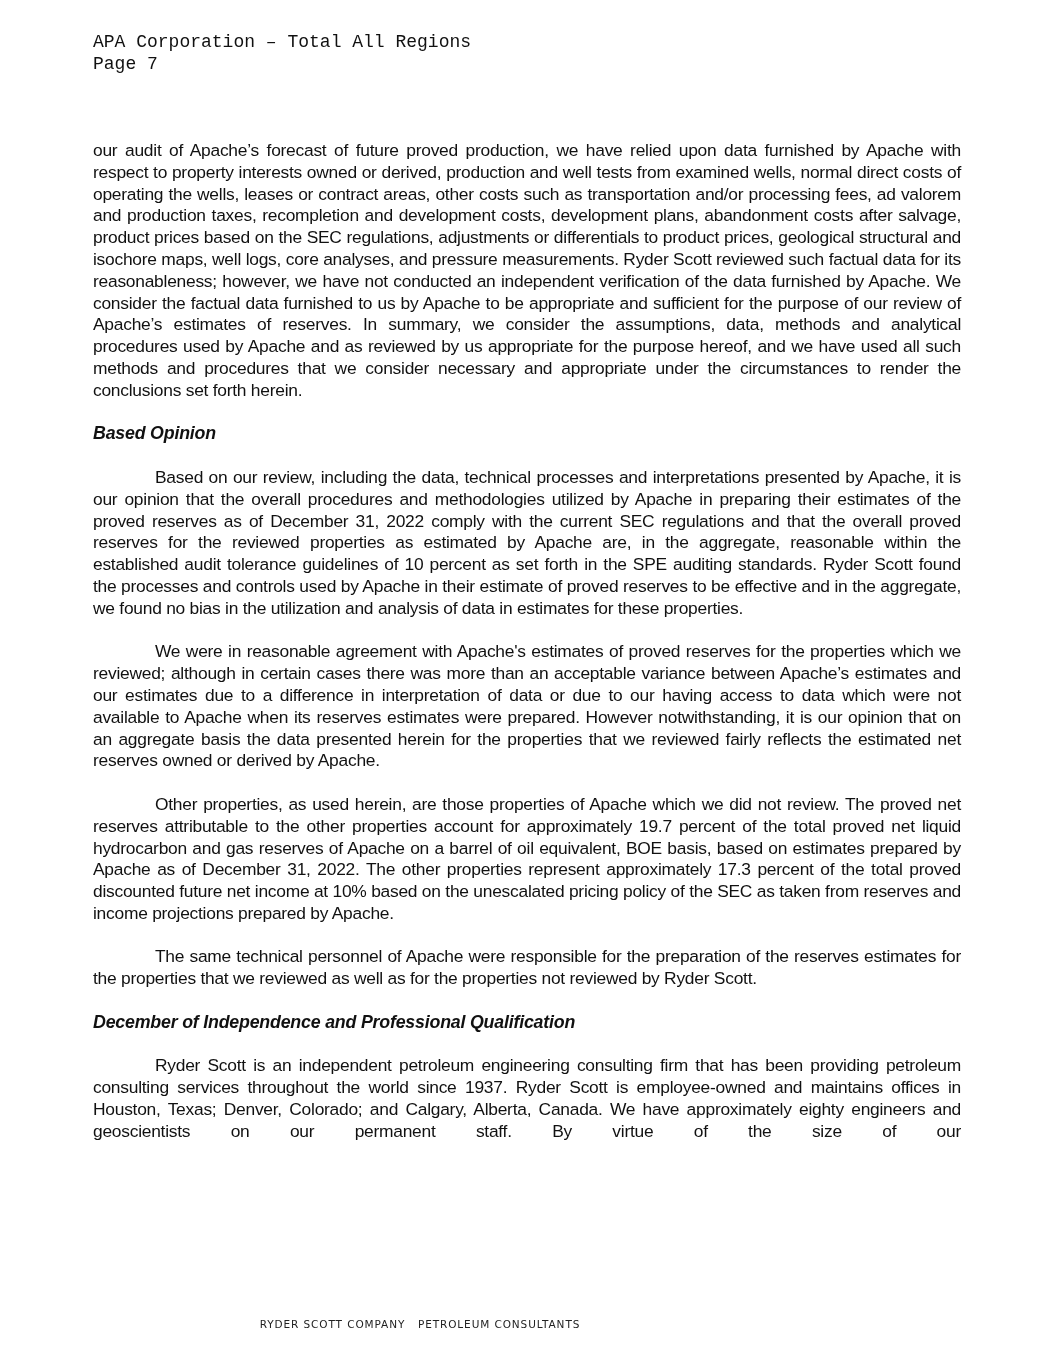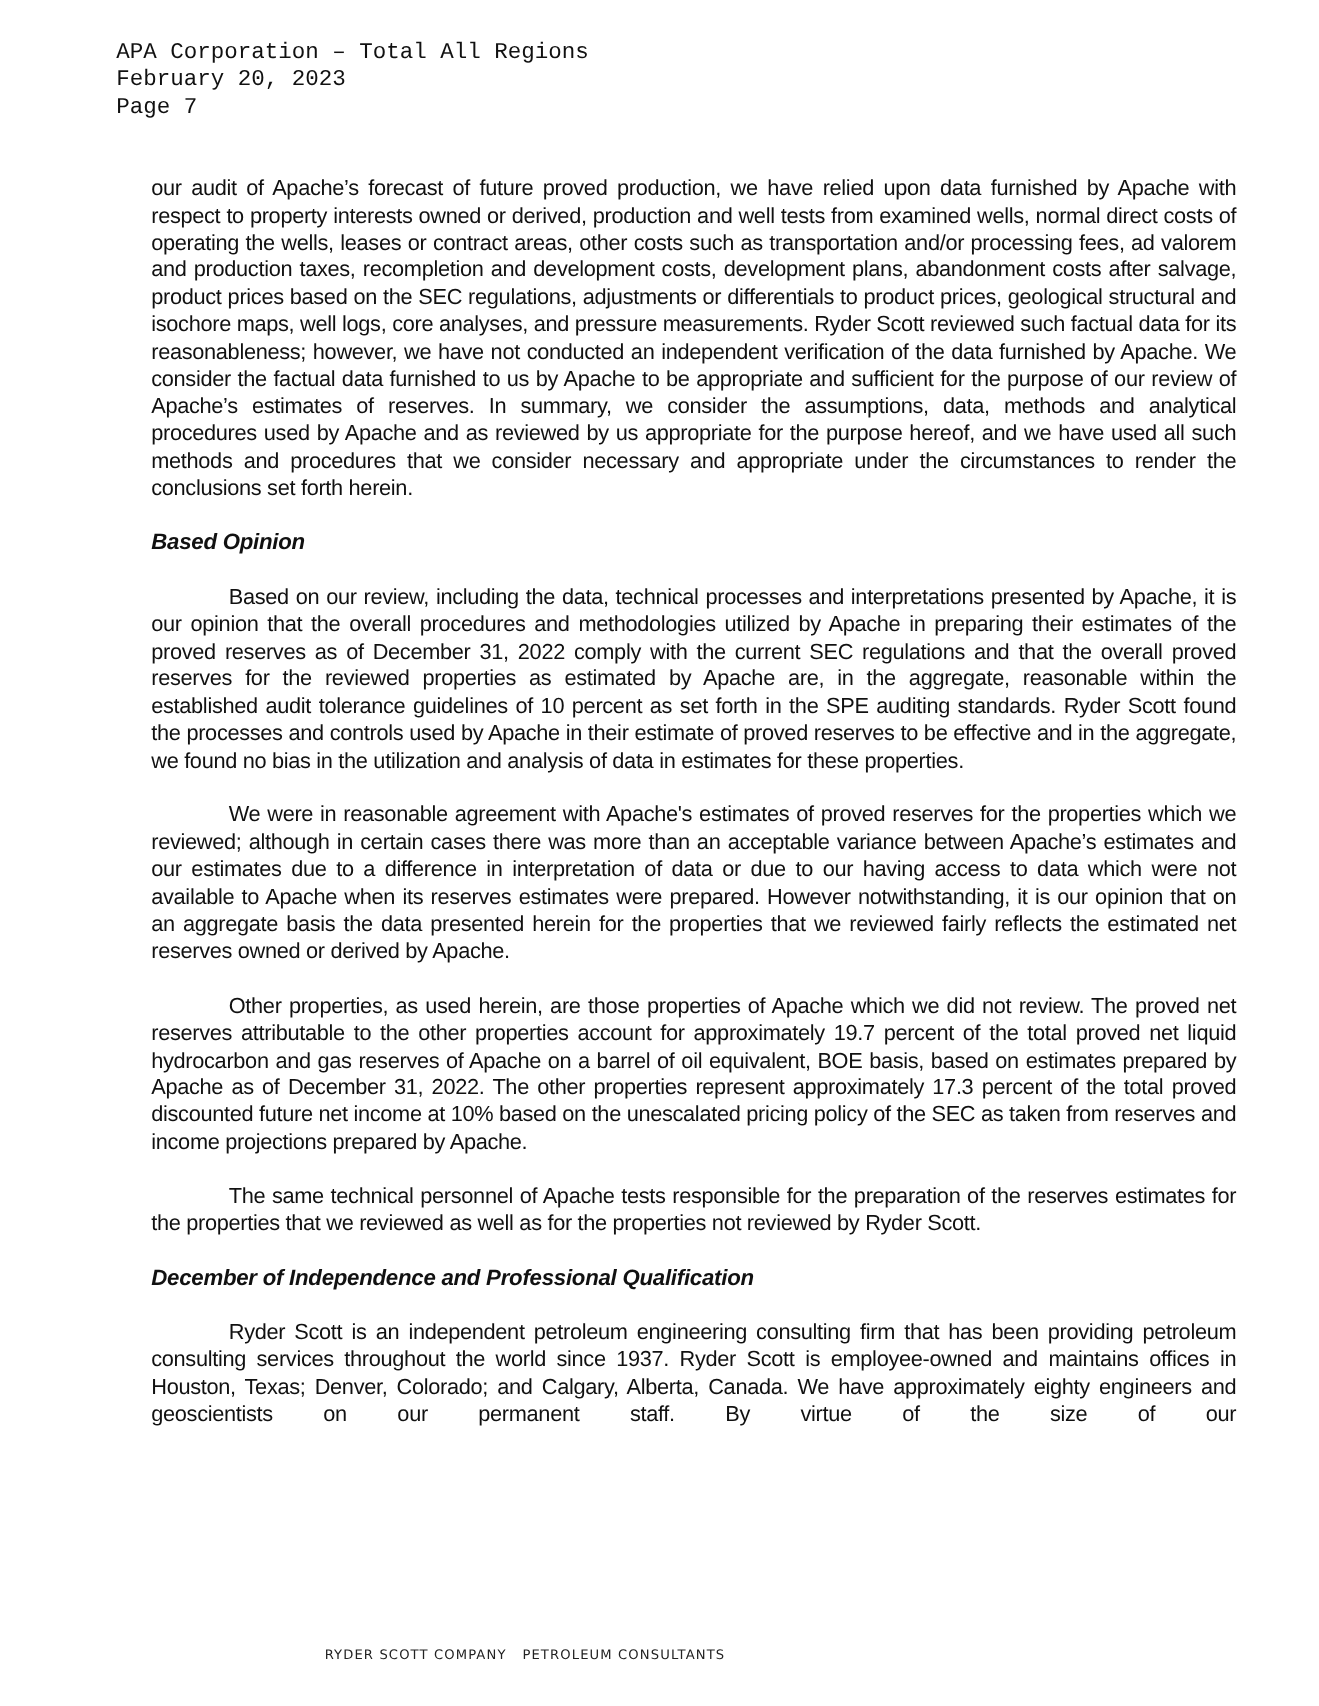--- a/index.html
+++ b/index.html
@@ -26,21 +26,20 @@
     .page-header div { white-space: nowrap; }
     .body-text {
       position: absolute;
       left: 93px;
       top: 140px;
       width: 868px;
       font-size: 17.4px;
       line-height: 21.8px;
       letter-spacing: -0.25px;
       word-spacing: 0px;
-      margin-left: 28px;
     }
     .body-text p {
       margin: 0 0 21.8px 0;
       text-align: justify;
       text-align-last: left;
     }
     .body-text p.indent { text-indent: 62px; }
     .body-text p.last-line-justify { text-align-last: justify; }
     .body-text h2 {
       margin: 0 0 21.8px 0;
@@ -61,31 +60,30 @@
       letter-spacing: 0.9px;
       color: #222222;
       white-space: pre;
     }
   </style>
 </head>
 <body>
 
 <div class="page-header">
   <div>APA Corporation – Total All Regions</div>
-  <div>February 20, 2023</div>
   <div>Page 7</div>
 </div>
 
 <div class="body-text">
   <p>our audit of Apache’s forecast of future proved production, we have relied upon data furnished by Apache with respect to property interests owned or derived, production and well tests from examined wells, normal direct costs of operating the wells, leases or contract areas, other costs such as transportation and/or processing fees, ad valorem and production taxes, recompletion and development costs, development plans, abandonment costs after salvage, product prices based on the SEC regulations, adjustments or differentials to product prices, geological structural and isochore maps, well logs, core analyses, and pressure measurements.  Ryder Scott reviewed such factual data for its reasonableness; however, we have not conducted an independent verification of the data furnished by Apache.  We consider the factual data furnished to us by Apache to be appropriate and sufficient for the purpose of our review of Apache’s estimates of reserves.  In summary, we consider the assumptions, data, methods and analytical procedures used by Apache and as reviewed by us appropriate for the purpose hereof, and we have used all such methods and procedures that we consider necessary and appropriate under the circumstances to render the conclusions set forth herein.</p>
 
   <h2>Based Opinion</h2>
   <p class="indent">Based on our review, including the data, technical processes and interpretations presented by Apache, it is our opinion that the overall procedures and methodologies utilized by Apache in preparing their estimates of the proved reserves as of December 31, 2022 comply with the current SEC regulations and that the overall proved reserves for the reviewed properties as estimated by Apache are, in the aggregate, reasonable within the established audit tolerance guidelines of 10 percent as set forth in the SPE auditing standards.  Ryder Scott found the processes and controls used by Apache in their estimate of proved reserves to be effective and in the aggregate, we found no bias in the utilization and analysis of data in estimates for these properties.</p>
   <p class="indent">We were in reasonable agreement with Apache's estimates of proved reserves for the properties which we reviewed; although in certain cases there was more than an acceptable variance between Apache’s estimates and our estimates due to a difference in interpretation of data or due to our having access to data which were not available to Apache when its reserves estimates were prepared.  However notwithstanding, it is our opinion that on an aggregate basis the data presented herein for the properties that we reviewed fairly reflects the estimated net reserves owned or derived by Apache.</p>
 
   <p class="indent">Other properties, as used herein, are those properties of Apache which we did not review.  The proved net reserves attributable to the other properties account for approximately 19.7 percent of the total proved net liquid hydrocarbon and gas reserves of Apache on a barrel of oil equivalent, BOE basis, based on estimates prepared by Apache as of December 31, 2022.  The other properties represent approximately 17.3 percent of the total proved discounted future net income at 10% based on the unescalated pricing policy of the SEC as taken from reserves and income projections prepared by Apache.</p>
-  <p class="indent">The same technical personnel of Apache tests responsible for the preparation of the reserves estimates for the properties that we reviewed as well as for the properties not reviewed by Ryder Scott.</p>
+  <p class="indent">The same technical personnel of Apache were responsible for the preparation of the reserves estimates for the properties that we reviewed as well as for the properties not reviewed by Ryder Scott.</p>
 
   <h2>December of Independence and Professional Qualification</h2>
   <p class="indent last-line-justify">Ryder Scott is an independent petroleum engineering consulting firm that has been providing petroleum consulting services throughout the world since 1937.  Ryder Scott is employee-owned and maintains offices in Houston, Texas; Denver, Colorado; and Calgary, Alberta, Canada.  We have approximately eighty engineers and geoscientists on our permanent staff.  By virtue of the size of our</p>
 </div>
 
 <div class="footer">RYDER SCOTT COMPANY   PETROLEUM CONSULTANTS</div>
 
 </body></html>

